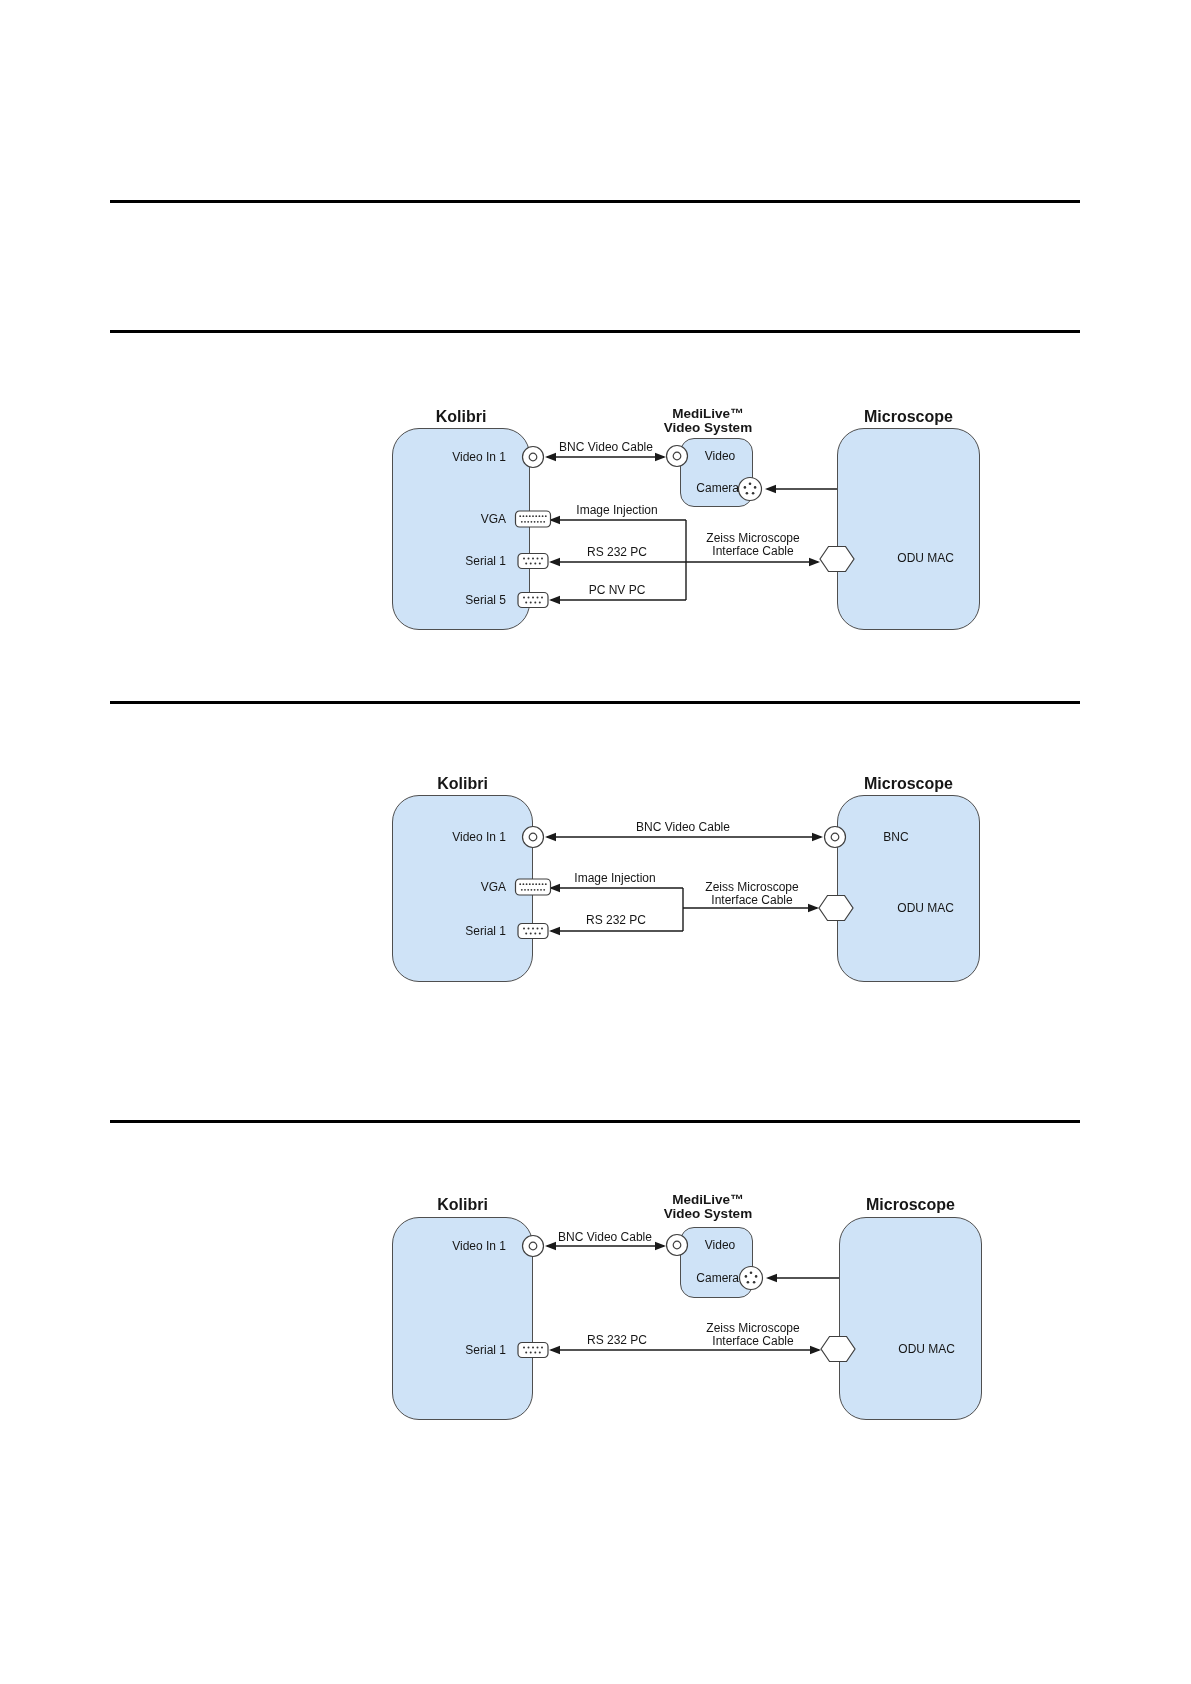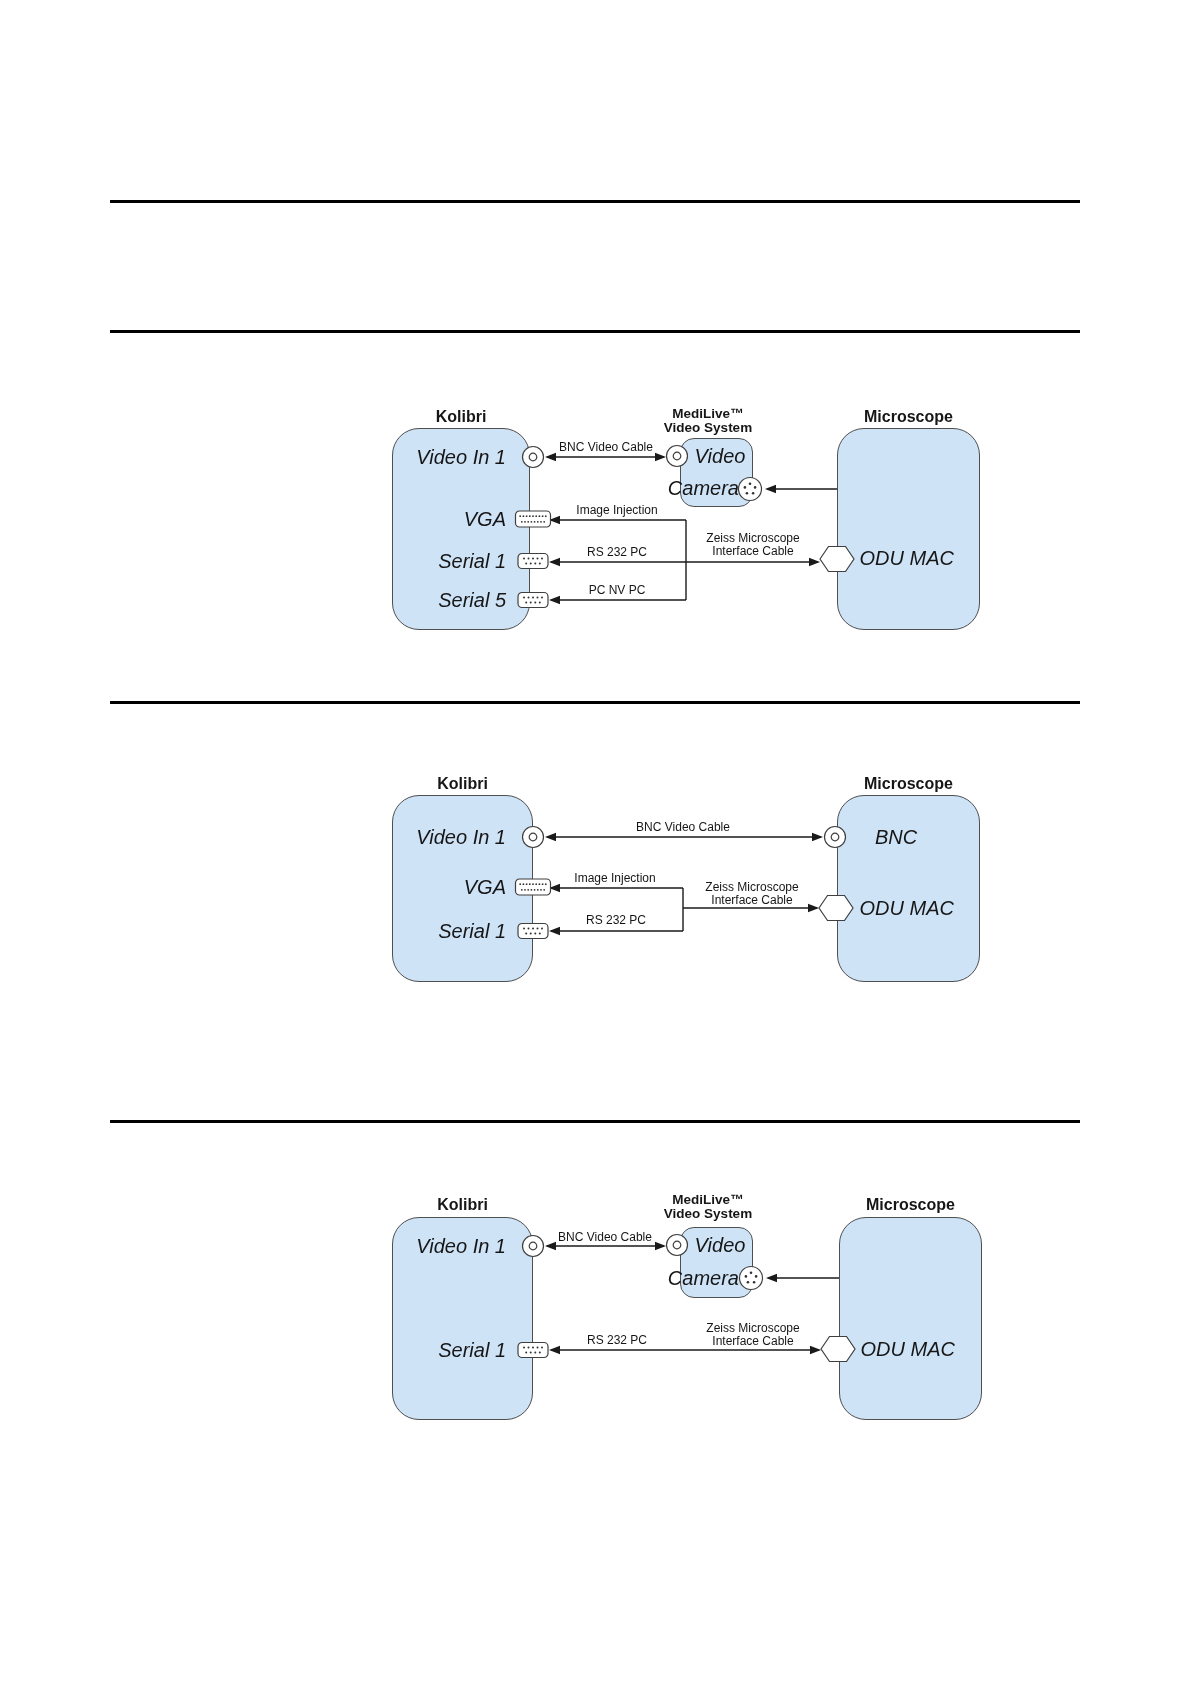--- a/index.html
+++ b/index.html
@@ -3,21 +3,21 @@
 <meta charset="utf-8">
 <style>
   html,body{margin:0;padding:0;background:#fff;}
   .page{position:relative;width:1191px;height:1684px;background:#ffffff;
         font-family:"Liberation Sans",sans-serif;color:#161616;overflow:hidden;}
   .rule{position:absolute;left:110px;width:970px;height:3px;background:#000;z-index:1;}
   .devbox{position:absolute;background:#cfe3f7;border:1px solid #4f4f4f;border-radius:27px;z-index:1;box-sizing:border-box;}
   .devbox.small{border-radius:14px;}
   .boxtitle{position:absolute;font-weight:bold;font-size:16px;line-height:14px;text-align:center;z-index:3;}
   .boxtitle .tline{display:block;line-height:13.5px;}
-  .portlabel{position:absolute;font-style:italic;font-size:20px;line-height:16px;height:16px;z-index:3;white-space:nowrap;}
+  .portlabel{position:absolute;font-size:12px;line-height:16px;height:16px;z-index:3;white-space:nowrap;}
   .pl-right{text-align:right;}
   .pl-left{text-align:center;}
   .pl-center{text-align:right;}
   .cablelabel{position:absolute;font-size:12px;line-height:13px;text-align:center;z-index:3;white-space:nowrap;}
   svg.overlay{position:absolute;left:0;top:0;z-index:2;pointer-events:none;}
   .wire{stroke:#1a1a1a;stroke-width:1.4;fill:none;}
   .ah{fill:#1a1a1a;stroke:none;}
 </style>
 </head>
 <body>

